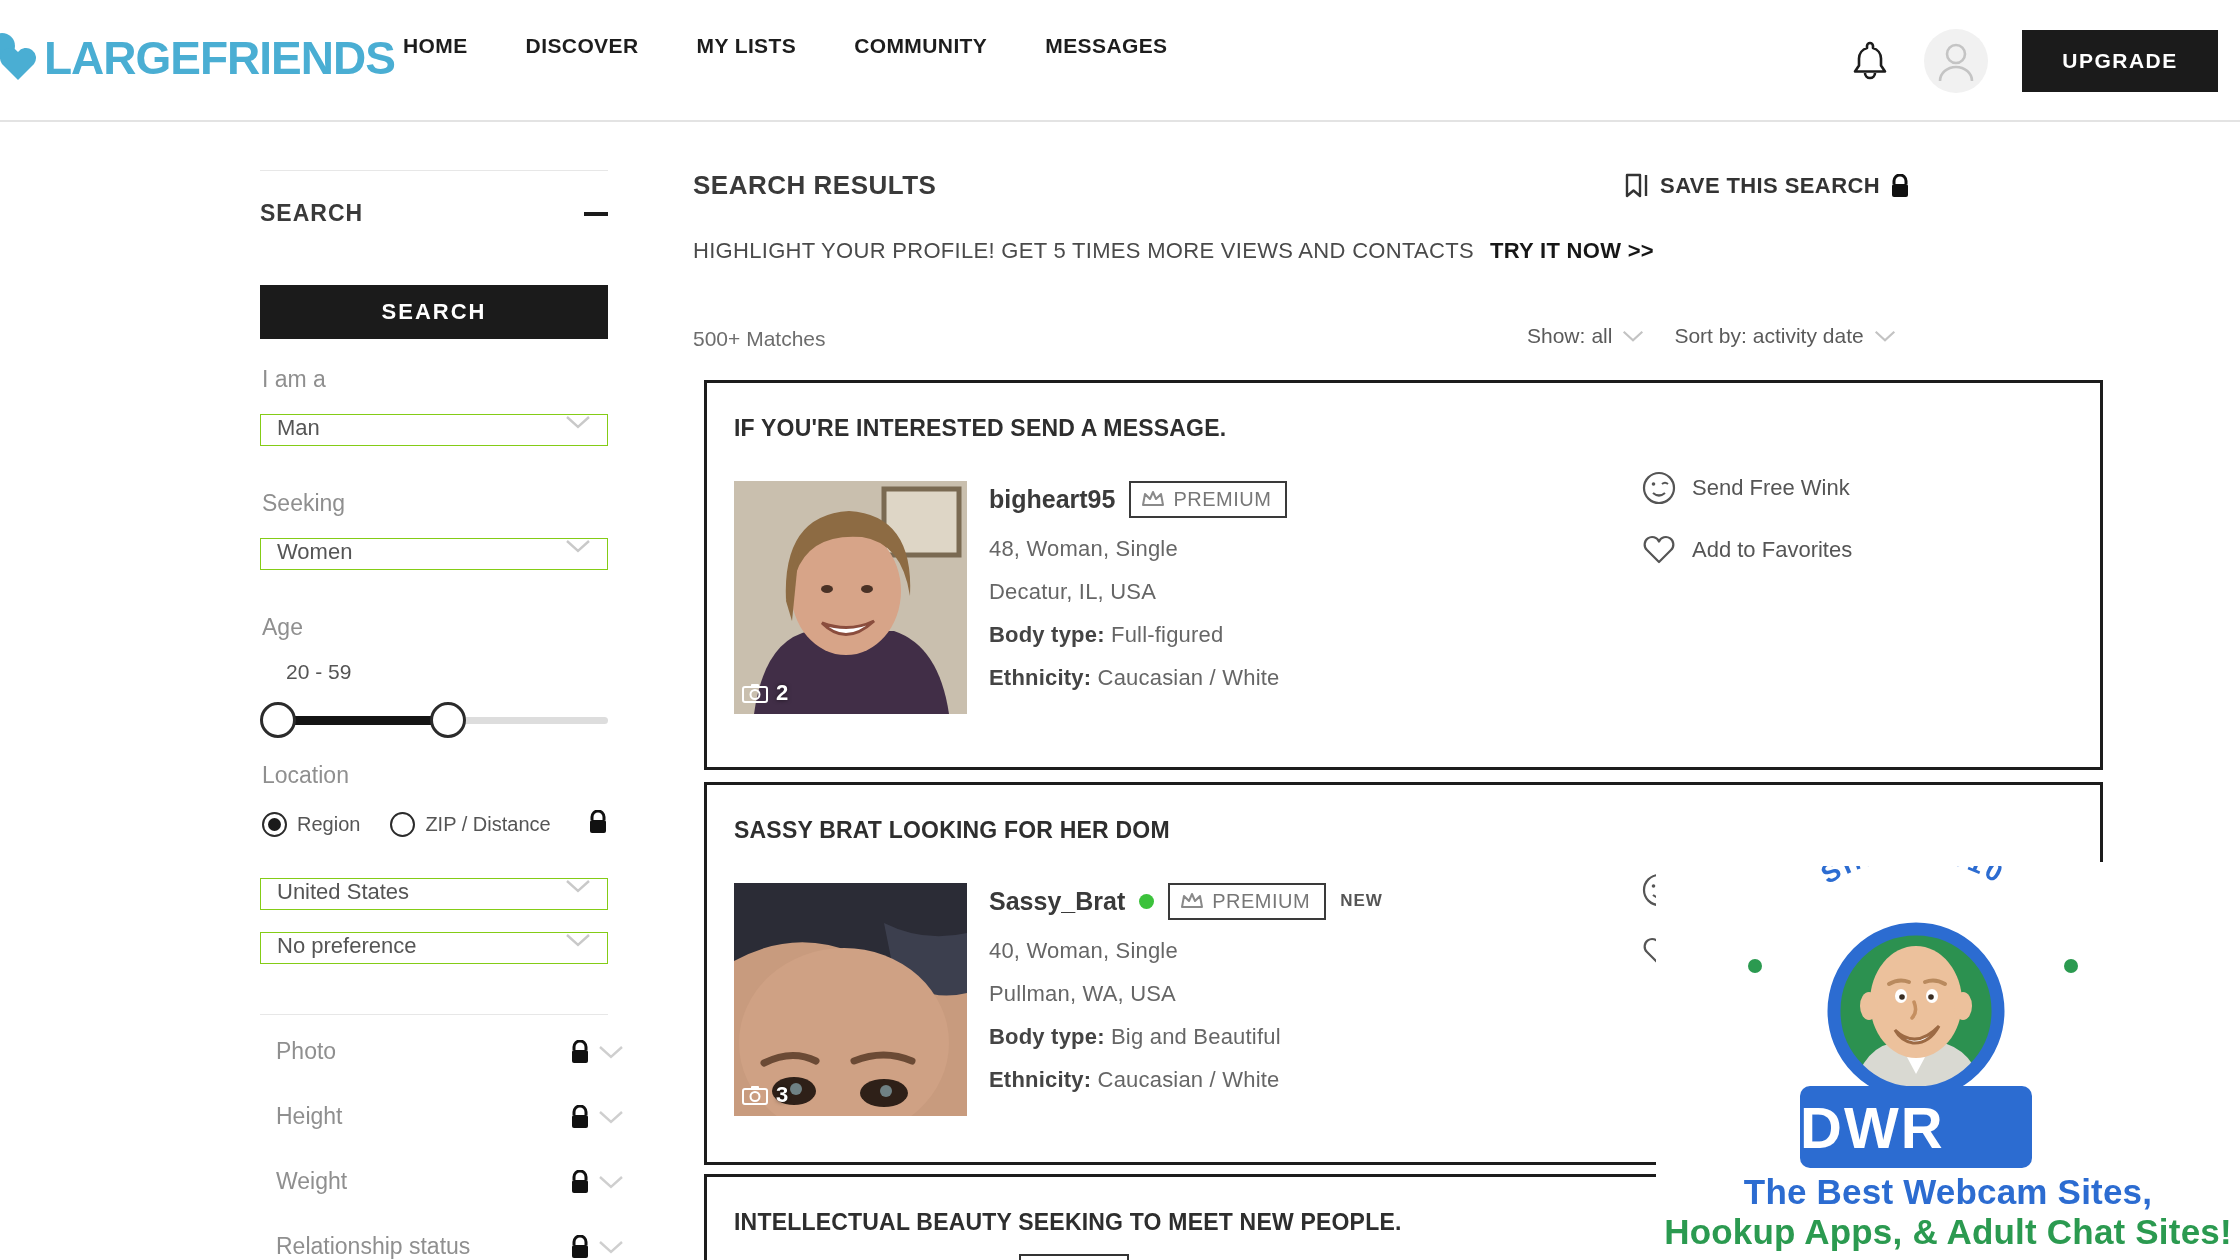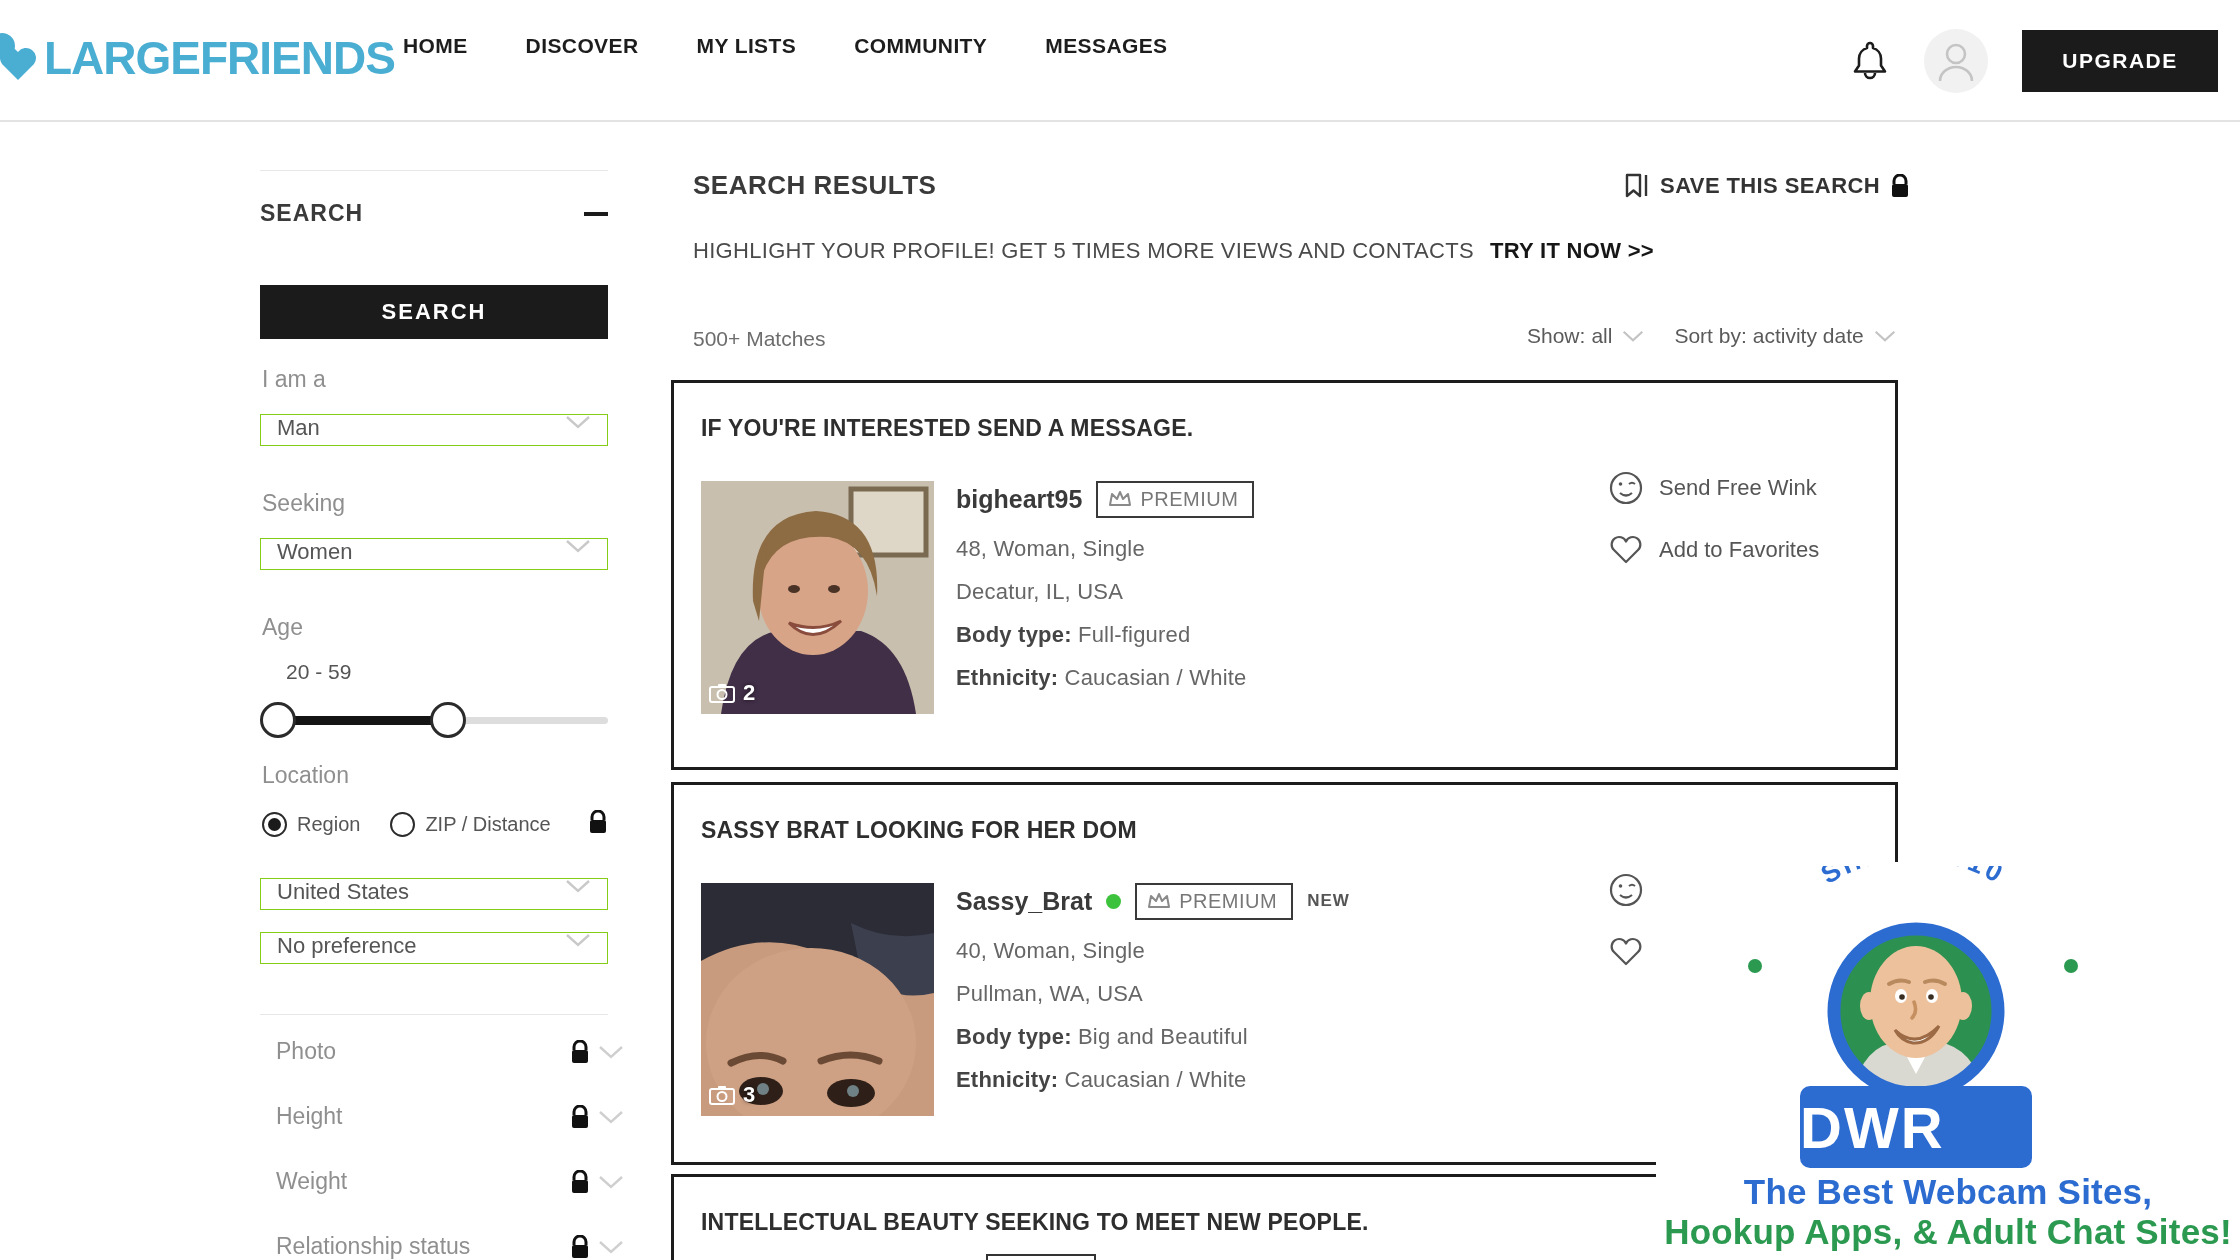--- a/index.html
+++ b/index.html
@@ -62,21 +62,21 @@
   .save-search .txt { font-size:22px; color:#333; font-weight:600; letter-spacing:0.4px; }
   .promo-row { position:absolute; left:693px; top:238px; display:flex; gap:16px; align-items:baseline; }
   .promo-text { font-size:22px; color:#4a4a4a; letter-spacing:0.3px; }
   .promo-cta { font-size:22px; color:#161616; font-weight:bold; cursor:pointer; letter-spacing:0.3px; }
   .matches { position:absolute; left:693px; top:327px; font-size:21px; color:#6d6d6d; }
   .show-sort { position:absolute; left:1527px; top:324px; display:flex; align-items:center; gap:30px; }
   .ss-group { display:flex; align-items:center; gap:6px; cursor:pointer; font-size:21px; color:#5a5a5a; }
   .ss-chev { width:22px; height:12px; margin-left:4px; }
 
   
-  .card { position:absolute; left:671px; width:1227px; border:3px solid #1c1c1c; background:#fff; }
+  .card { position:absolute; left:704px; width:1399px; border:3px solid #1c1c1c; background:#fff; }
   .card1 { top:380px; height:390px; }
   .card2 { top:782px; height:383px; }
   .card3 { top:1174px; height:160px; border-bottom:none; }
   .card-headline { position:absolute; left:27px; top:32px; font-size:23px; font-weight:bold; color:#2e2e2e;
                    letter-spacing:0.2px; }
   .card-photo { position:absolute; left:27px; top:98px; width:233px; height:233px; overflow:hidden; cursor:pointer; }
   .photo-count { position:absolute; left:8px; bottom:8px; display:flex; align-items:center; gap:8px;
                  color:#fff; font-size:22px; font-weight:bold; text-shadow:0 0 4px rgba(0,0,0,.6); }
   .card-info { position:absolute; left:282px; top:96px; }
   .uname-row { display:flex; align-items:center; gap:14px; height:40px; }

